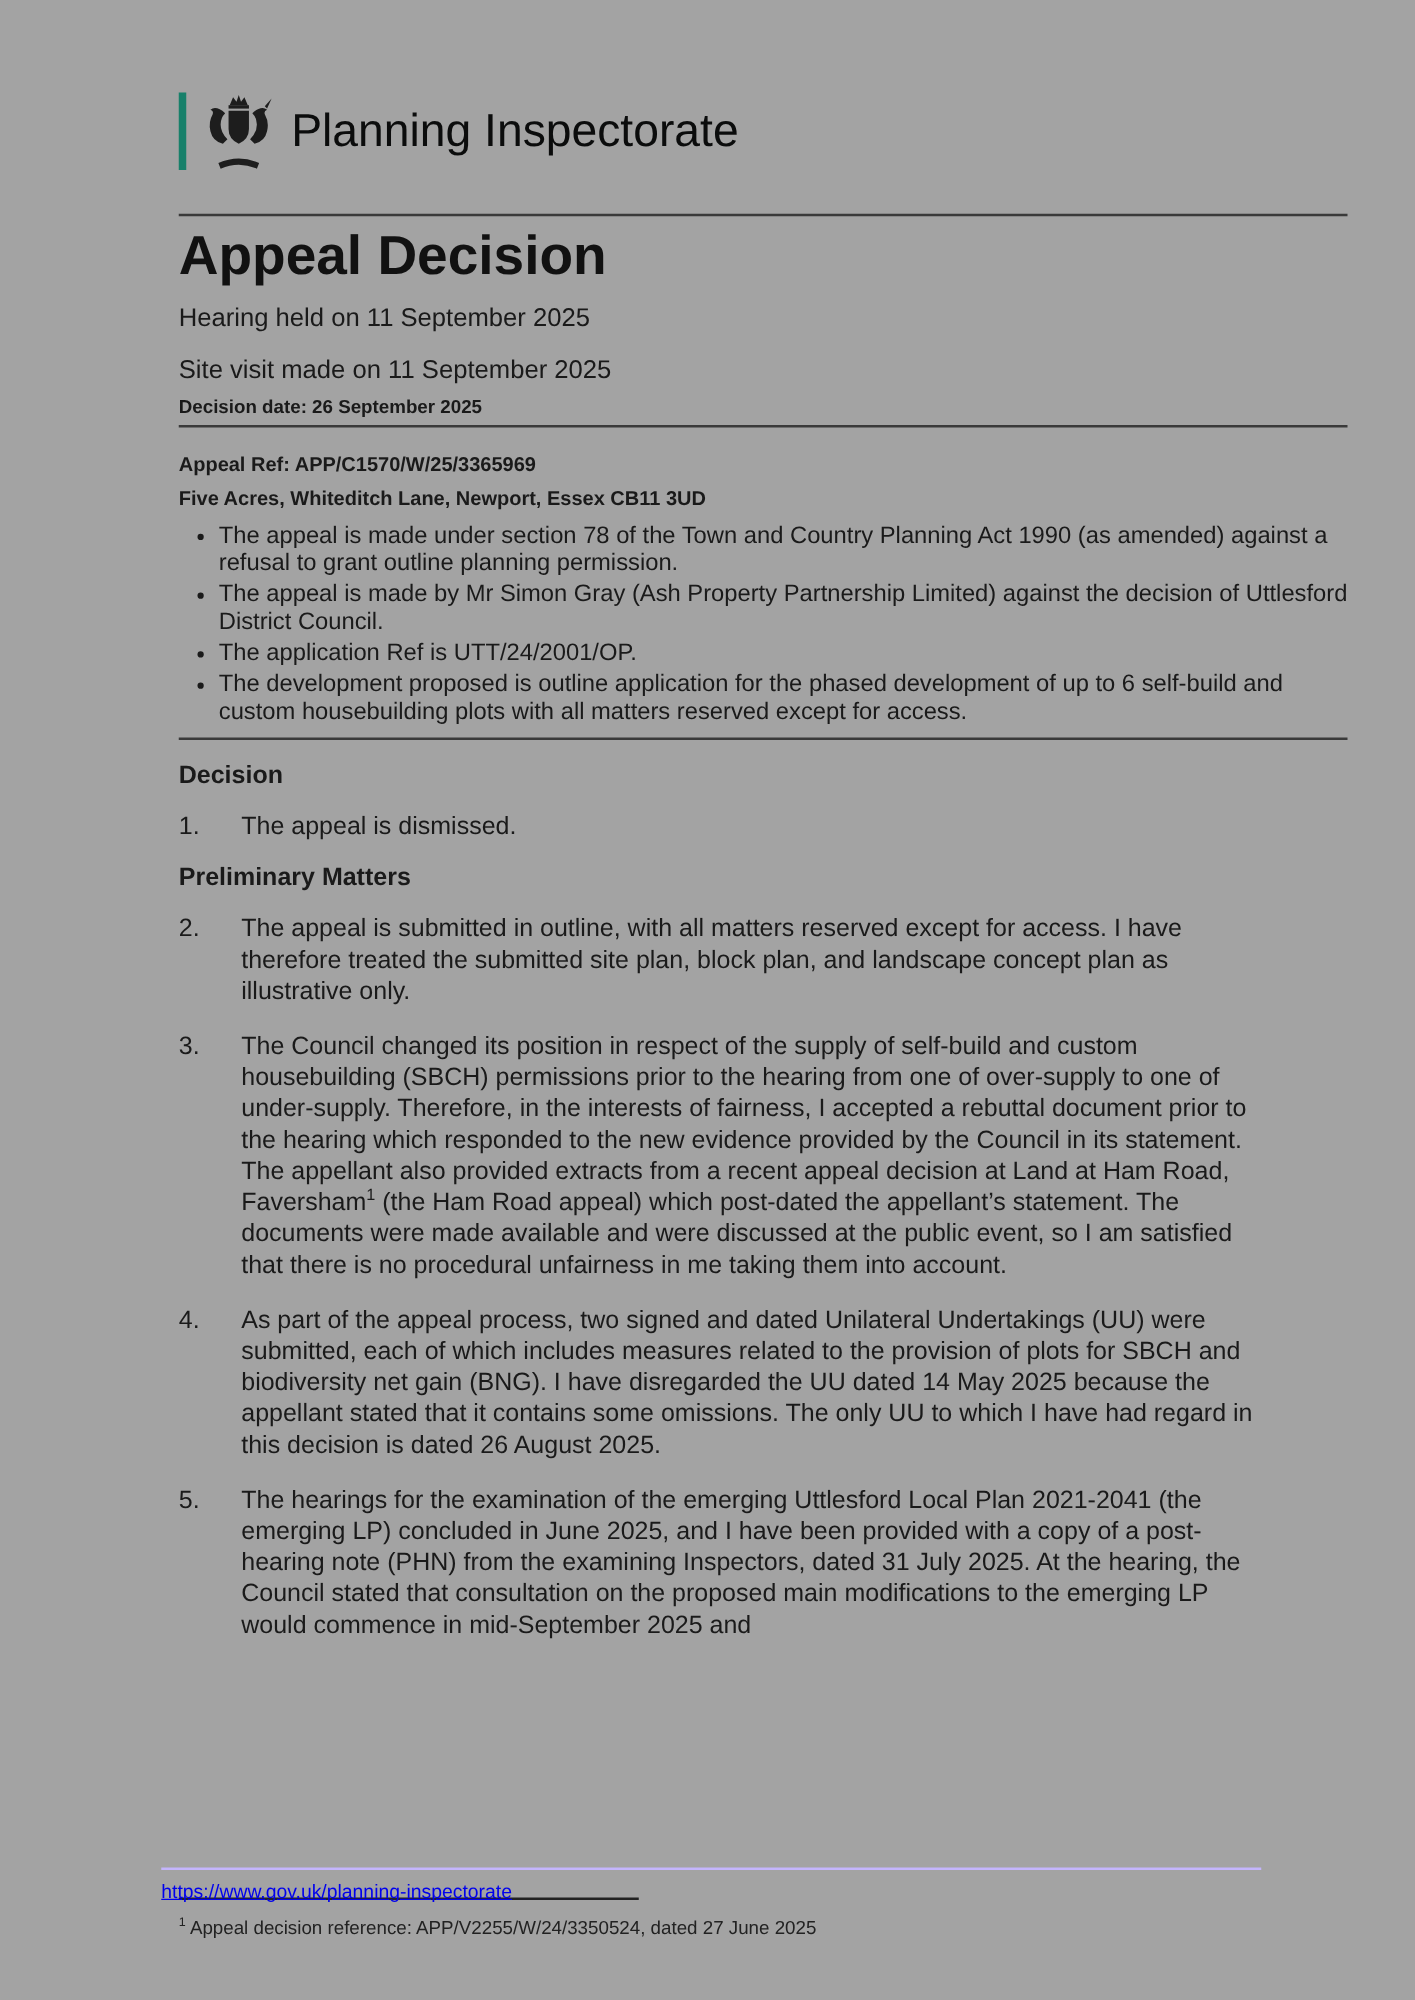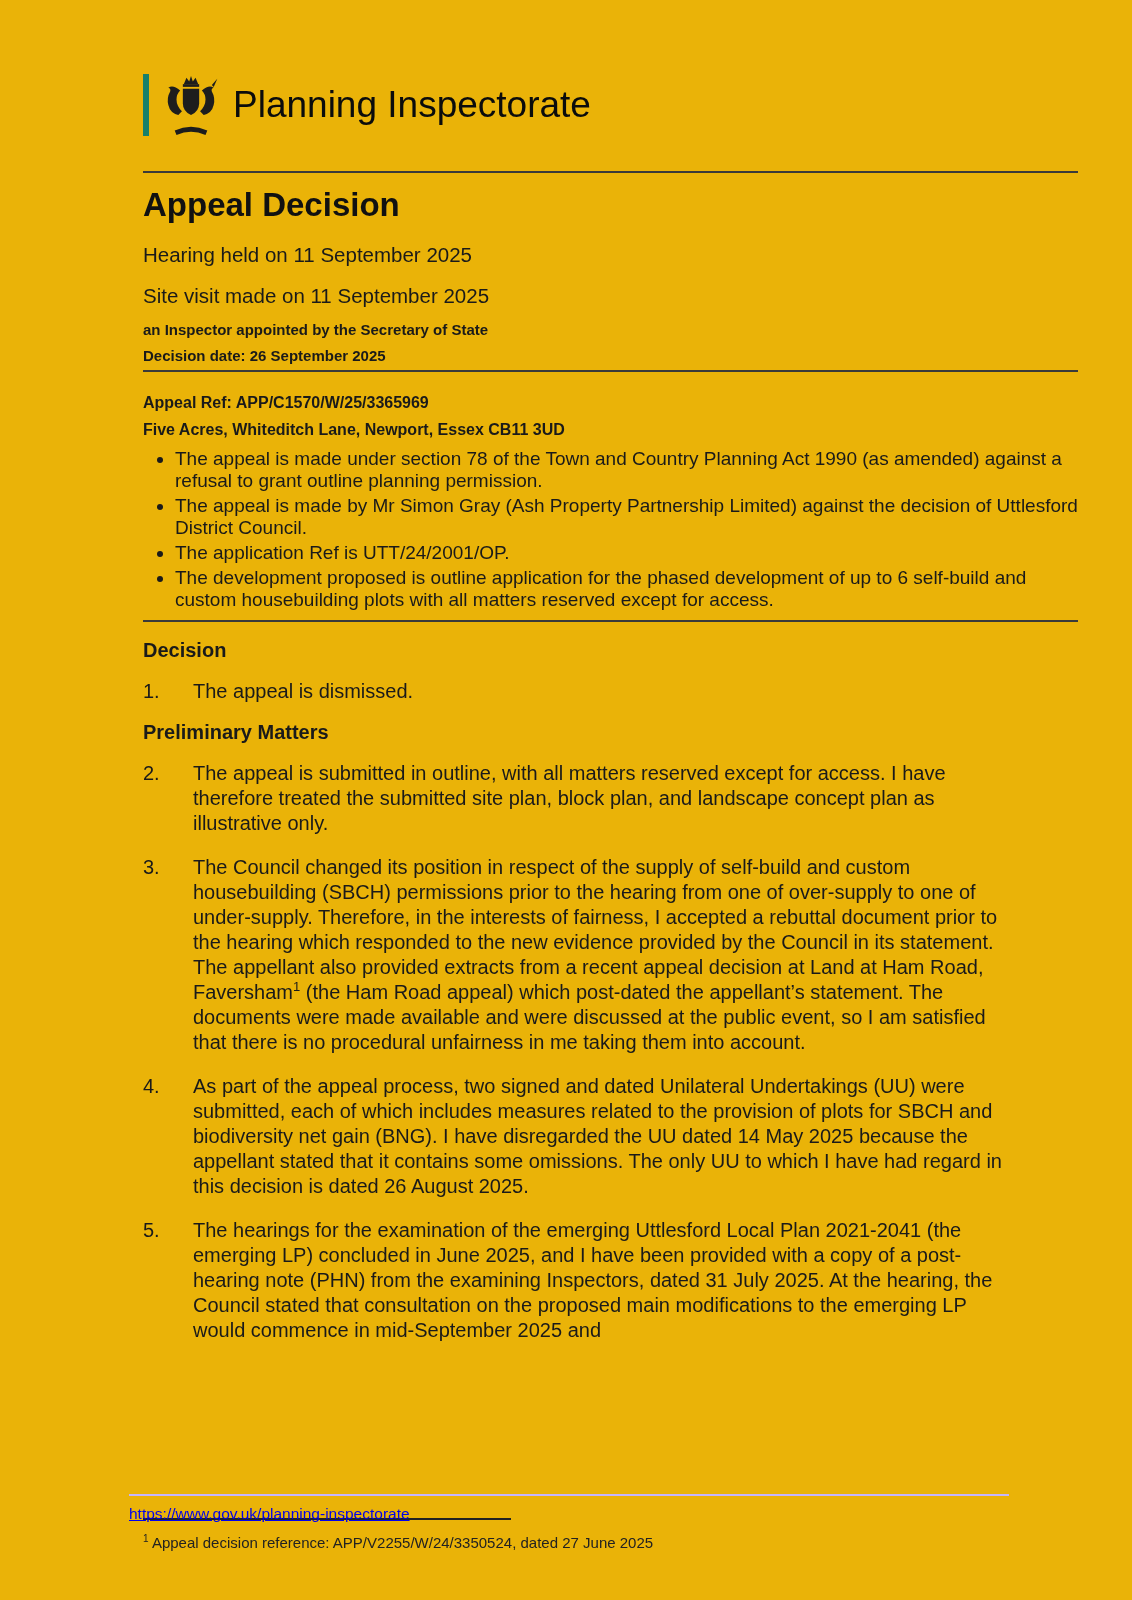--- a/index.html
+++ b/index.html
@@ -7,33 +7,33 @@
   body {
     font-family:"Liberation Sans","DejaVu Sans",sans-serif;
     color:#1a1a1a;
     -webkit-font-smoothing:antialiased;
   }
   .page {
     position:relative;
     width:1132px; height:1600px;
     padding:72px 54px 0 143px;
     overflow:hidden;
-    background:#eab308;
+    background:#a3a3a3;
   }
   
   .brand { display:flex; align-items:center; height:66px; }
   .brand-bar { width:6px; height:62px; background:#17806A; margin-right:13px; }
   .crest { width:58px; height:64px; margin-right:13px; flex-shrink:0; }
   .crest path, .crest rect { fill:#1d1d1d; }
   .brand-text { font-size:37px; color:#0b0c0c; white-space:nowrap; }
   
   .rule { border:none; border-top:2px solid #3a3a3a; height:0; }
   .rule-header { margin-top:33px; }
   
-  .title { font-size:33px; font-weight:bold; color:#111; margin-top:10px; line-height:44px; }
+  .title { font-size:44px; font-weight:bold; color:#111; margin-top:10px; line-height:44px; }
   .meta-line { font-size:20.5px; line-height:26px; margin-top:15px; }
   .inspector-line { font-size:20.5px; font-weight:bold; line-height:26px; margin-top:15px; }
   .small-bold { font-size:15px; font-weight:bold; line-height:19px; }
   .role-line { margin-top:11px; }
   .date-wrap { margin-top:7px; padding-bottom:5px; border-bottom:2px solid #3a3a3a; }
   
   .appeal-head { font-size:16px; font-weight:bold; line-height:27px; }
   .appeal-ref { margin-top:17px; }
   .bullets { margin-top:5px; padding-left:32px; list-style:disc outside; padding-bottom:6px; border-bottom:2px solid #3a3a3a; }
   .bullets li { font-size:19px; line-height:22px; margin-bottom:3px; }
@@ -70,21 +70,20 @@
     </svg>
     <span class="brand-text">Planning Inspectorate</span>
   </div>
 
   <hr class="rule rule-header">
 
   <h1 class="title">Appeal Decision</h1>
 
   <p class="meta-line">Hearing held on 11 September 2025</p>
   <p class="meta-line">Site visit made on 11 September 2025</p>
-  <p class="small-bold role-line">an Inspector appointed by the Secretary of State</p>
   <div class="date-wrap">
     <p class="small-bold">Decision date: 26 September 2025</p>
   </div>
 
   <p class="appeal-head appeal-ref">Appeal Ref: APP/C1570/W/25/3365969</p>
   <p class="appeal-head">Five Acres, Whiteditch Lane, Newport, Essex CB11 3UD</p>
   <ul class="bullets" id="appeal-bullets">
       <li>The appeal is made under section 78 of the Town and Country Planning Act 1990 (as amended) against a refusal to grant outline planning permission.</li>
       <li>The appeal is made by Mr Simon Gray (Ash Property Partnership Limited) against the decision of Uttlesford District Council.</li>
       <li>The application Ref is UTT/24/2001/OP.</li>

